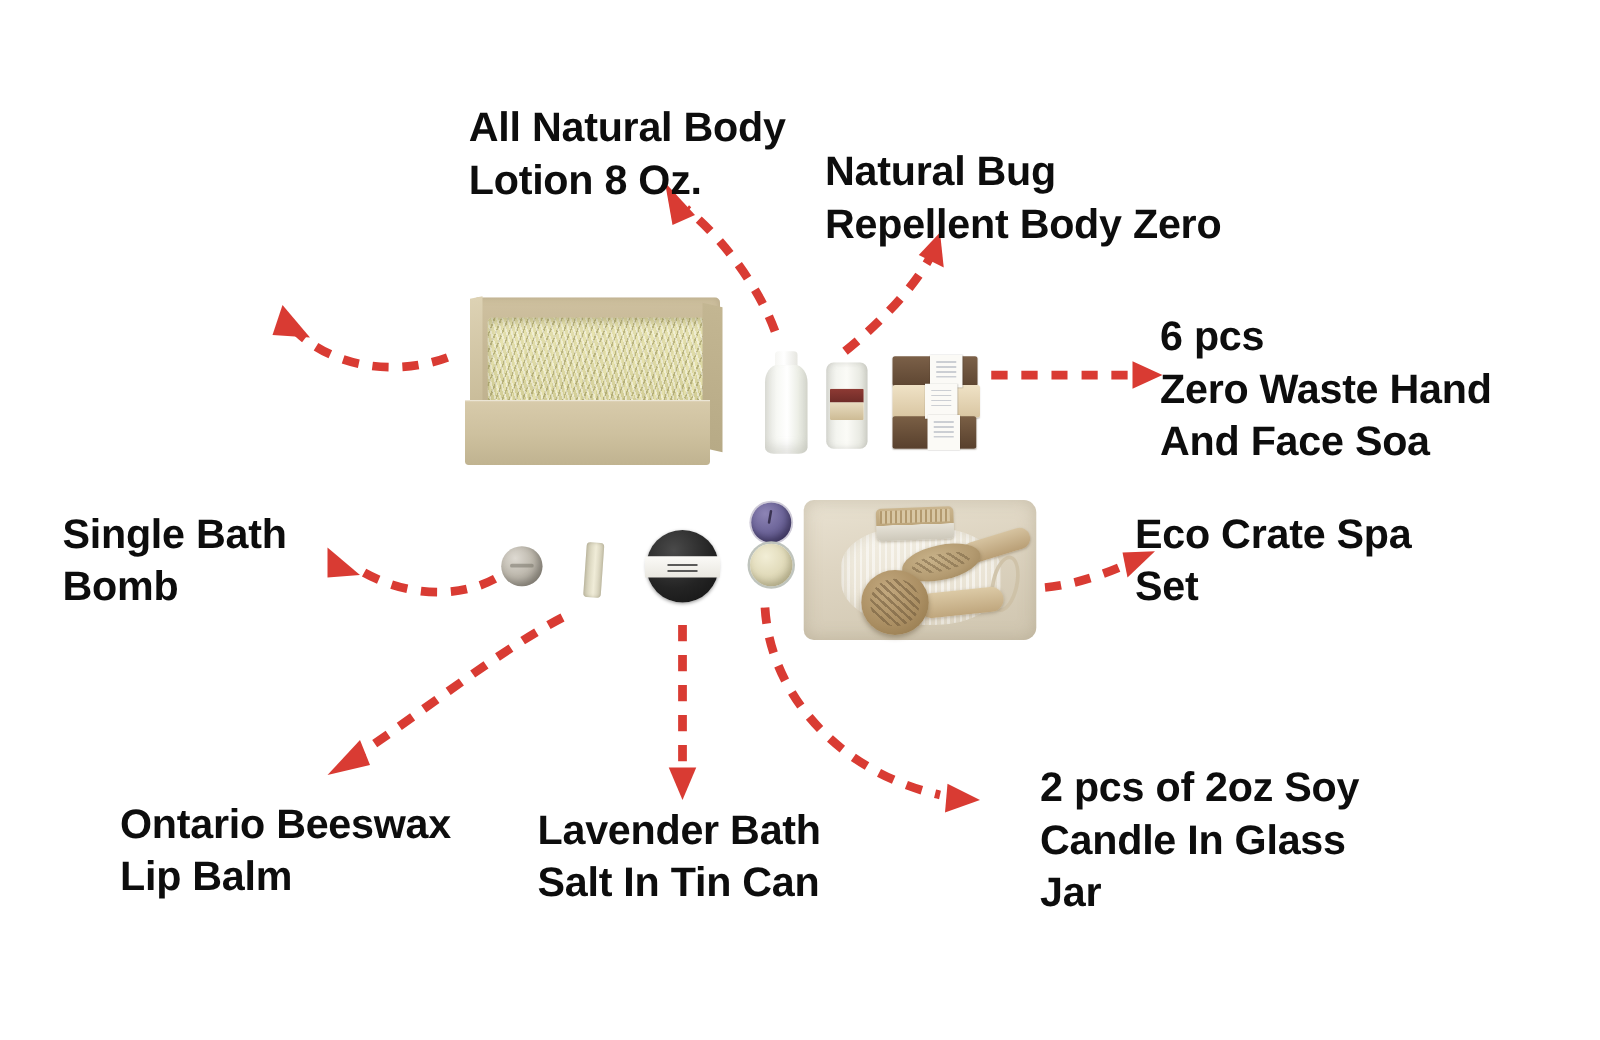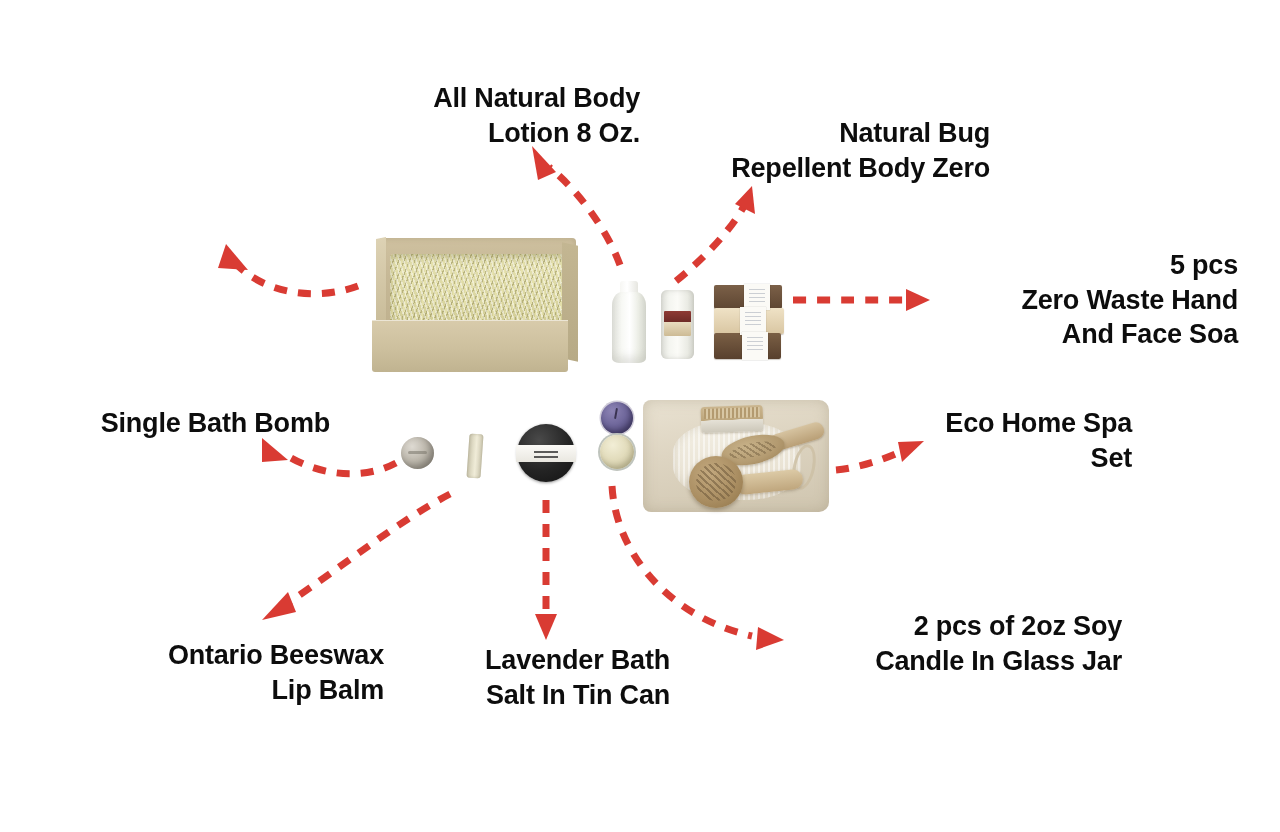--- a/index.html
+++ b/index.html
@@ -19,23 +19,23 @@
     width: 1280px;
     height: 832px;
     background: #ffffff;
   }
 
   
   .label {
     position: absolute;
     color: #0d0d0d;
     font-weight: 700;
-    font-size: 27px;
+    font-size: 33px;
     line-height: 1.28;
-    text-align: right;
+    text-align: left;
     letter-spacing: -0.2px;
     white-space: pre-line;
     font-family: "Liberation Sans", sans-serif;
   }
 
   
   #arrows {
     position: absolute;
     left: 0; top: 0;
     width: 1280px; height: 832px;
@@ -395,27 +395,27 @@
     <div class="spa-roundbrush"></div>
   </div>
 
 
   <div class="label" style="left:375px; top:81px; width:265px;">All Natural Body
 Lotion 8 Oz.</div>
 
   <div class="label" style="left:660px; top:116px; width:330px;">Natural Bug
 Repellent Body Zero</div>
 
-  <div class="label" style="left:928px; top:248px; width:310px;">5 pcs
+  <div class="label" style="left:928px; top:248px; width:310px;">6 pcs
 Zero Waste Hand
 And Face Soa</div>
 
   <div class="label" style="left:50px; top:406px; width:280px;">Single Bath Bomb</div>
 
-  <div class="label" style="left:908px; top:406px; width:224px;">Eco Home Spa
+  <div class="label" style="left:908px; top:406px; width:224px;">Eco Crate Spa
 Set</div>
 
   <div class="label" style="left:96px; top:638px; width:288px;">Ontario Beeswax
 Lip Balm</div>
 
   <div class="label" style="left:430px; top:643px; width:240px;">Lavender Bath
 Salt In Tin Can</div>
 
   <div class="label" style="left:832px; top:609px; width:290px;">2 pcs of 2oz Soy
 Candle In Glass Jar</div>

